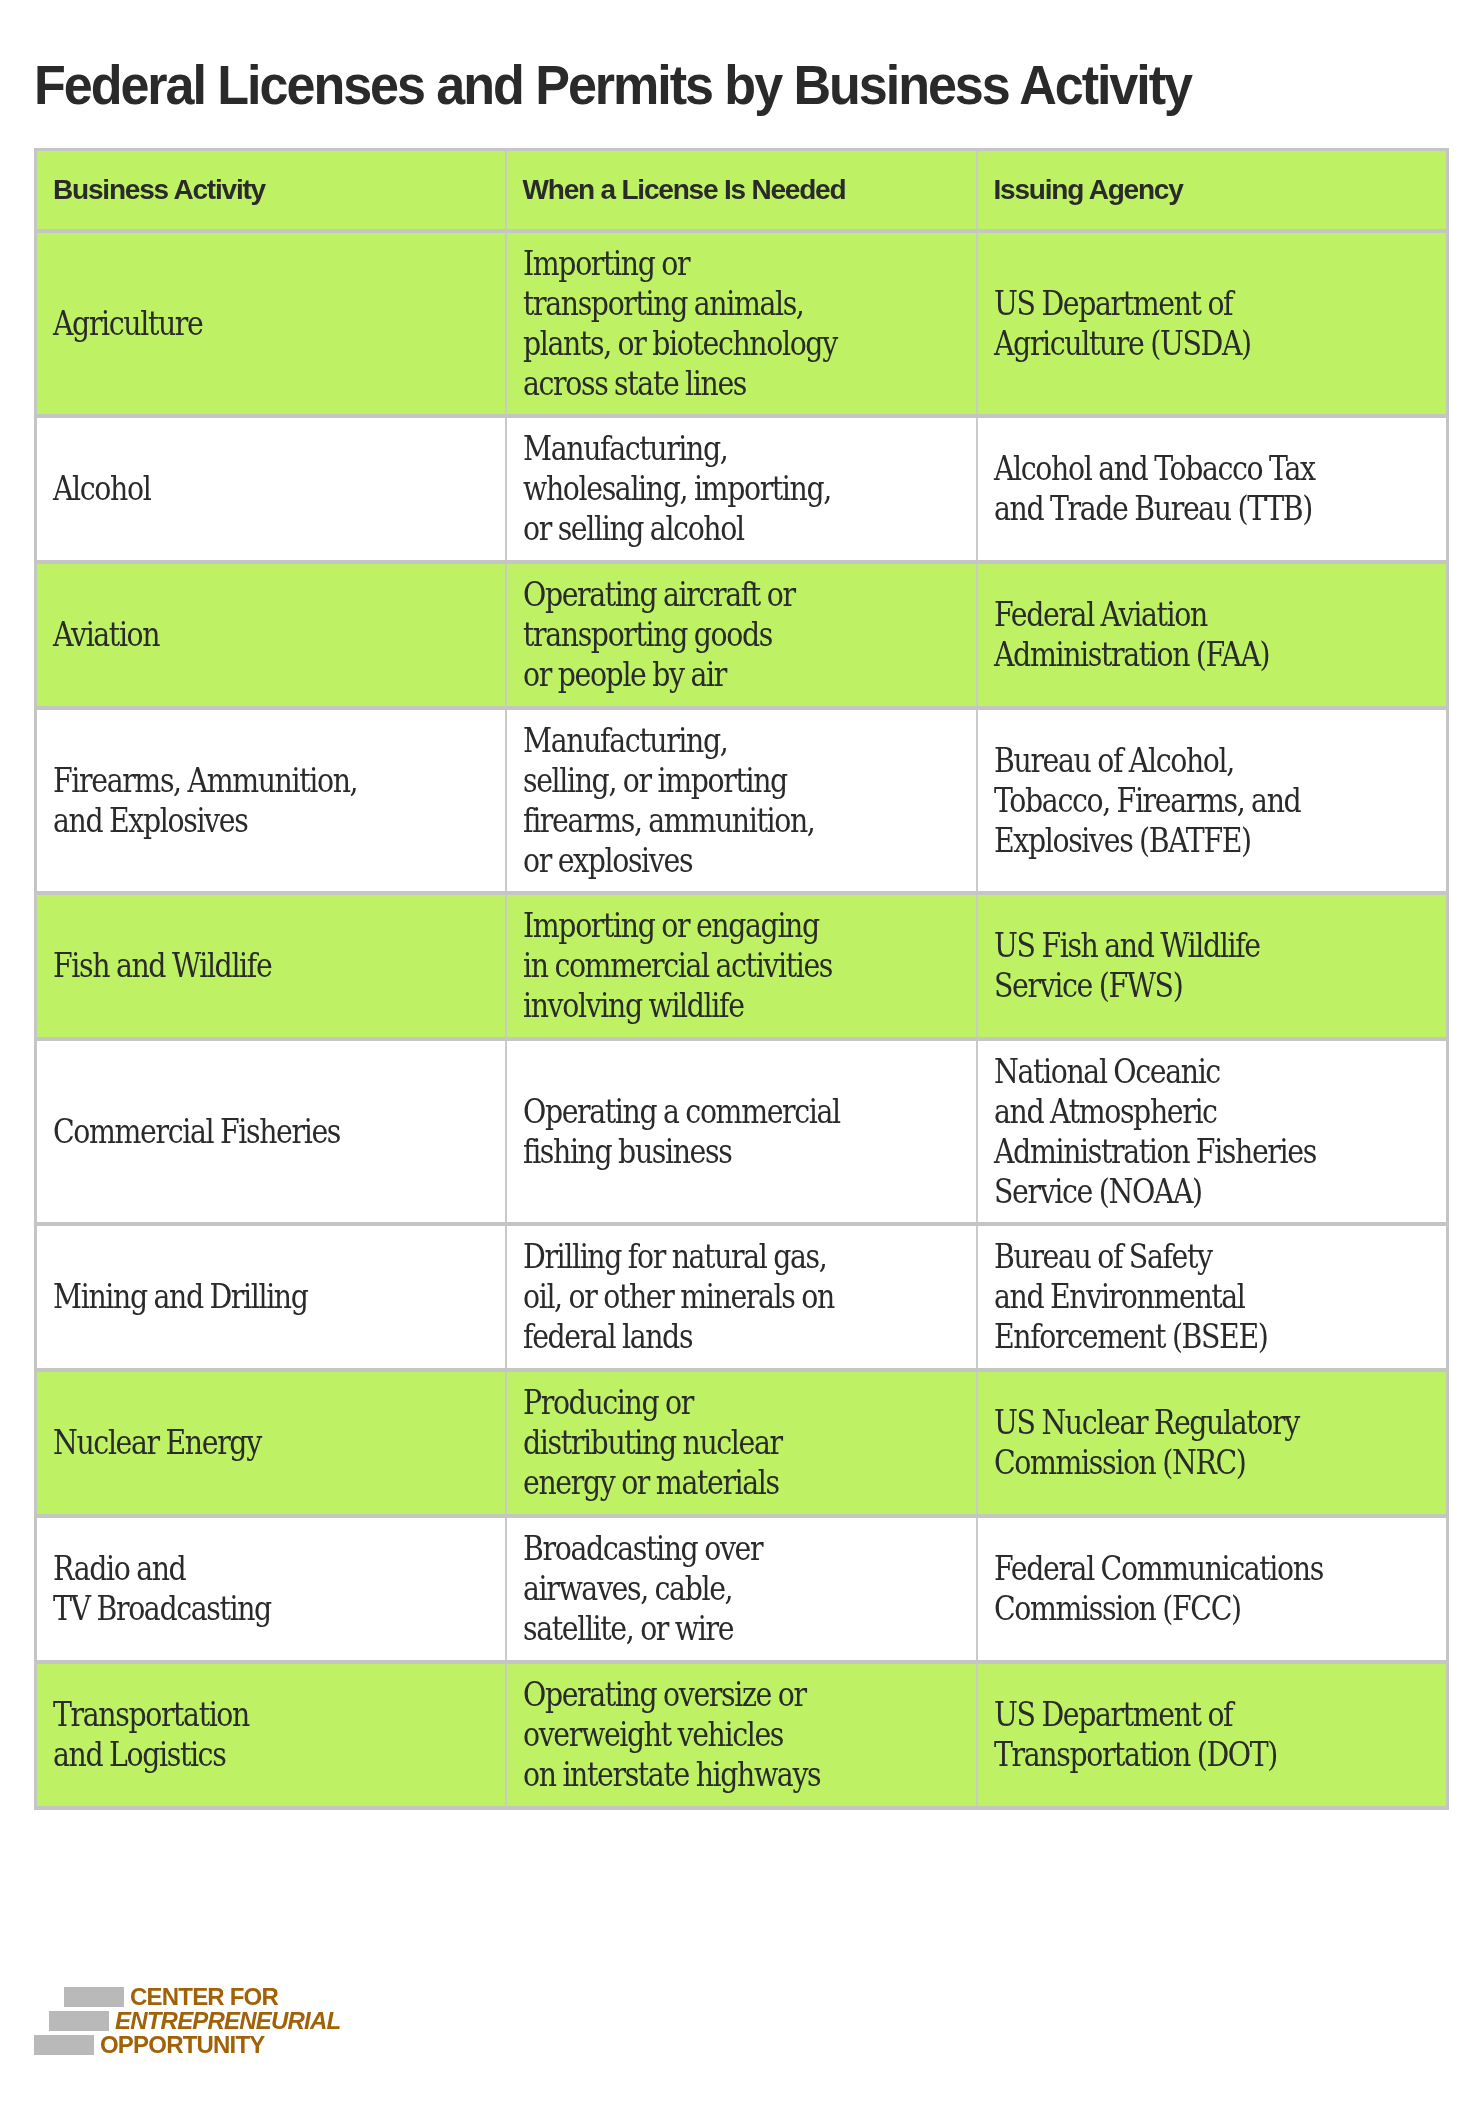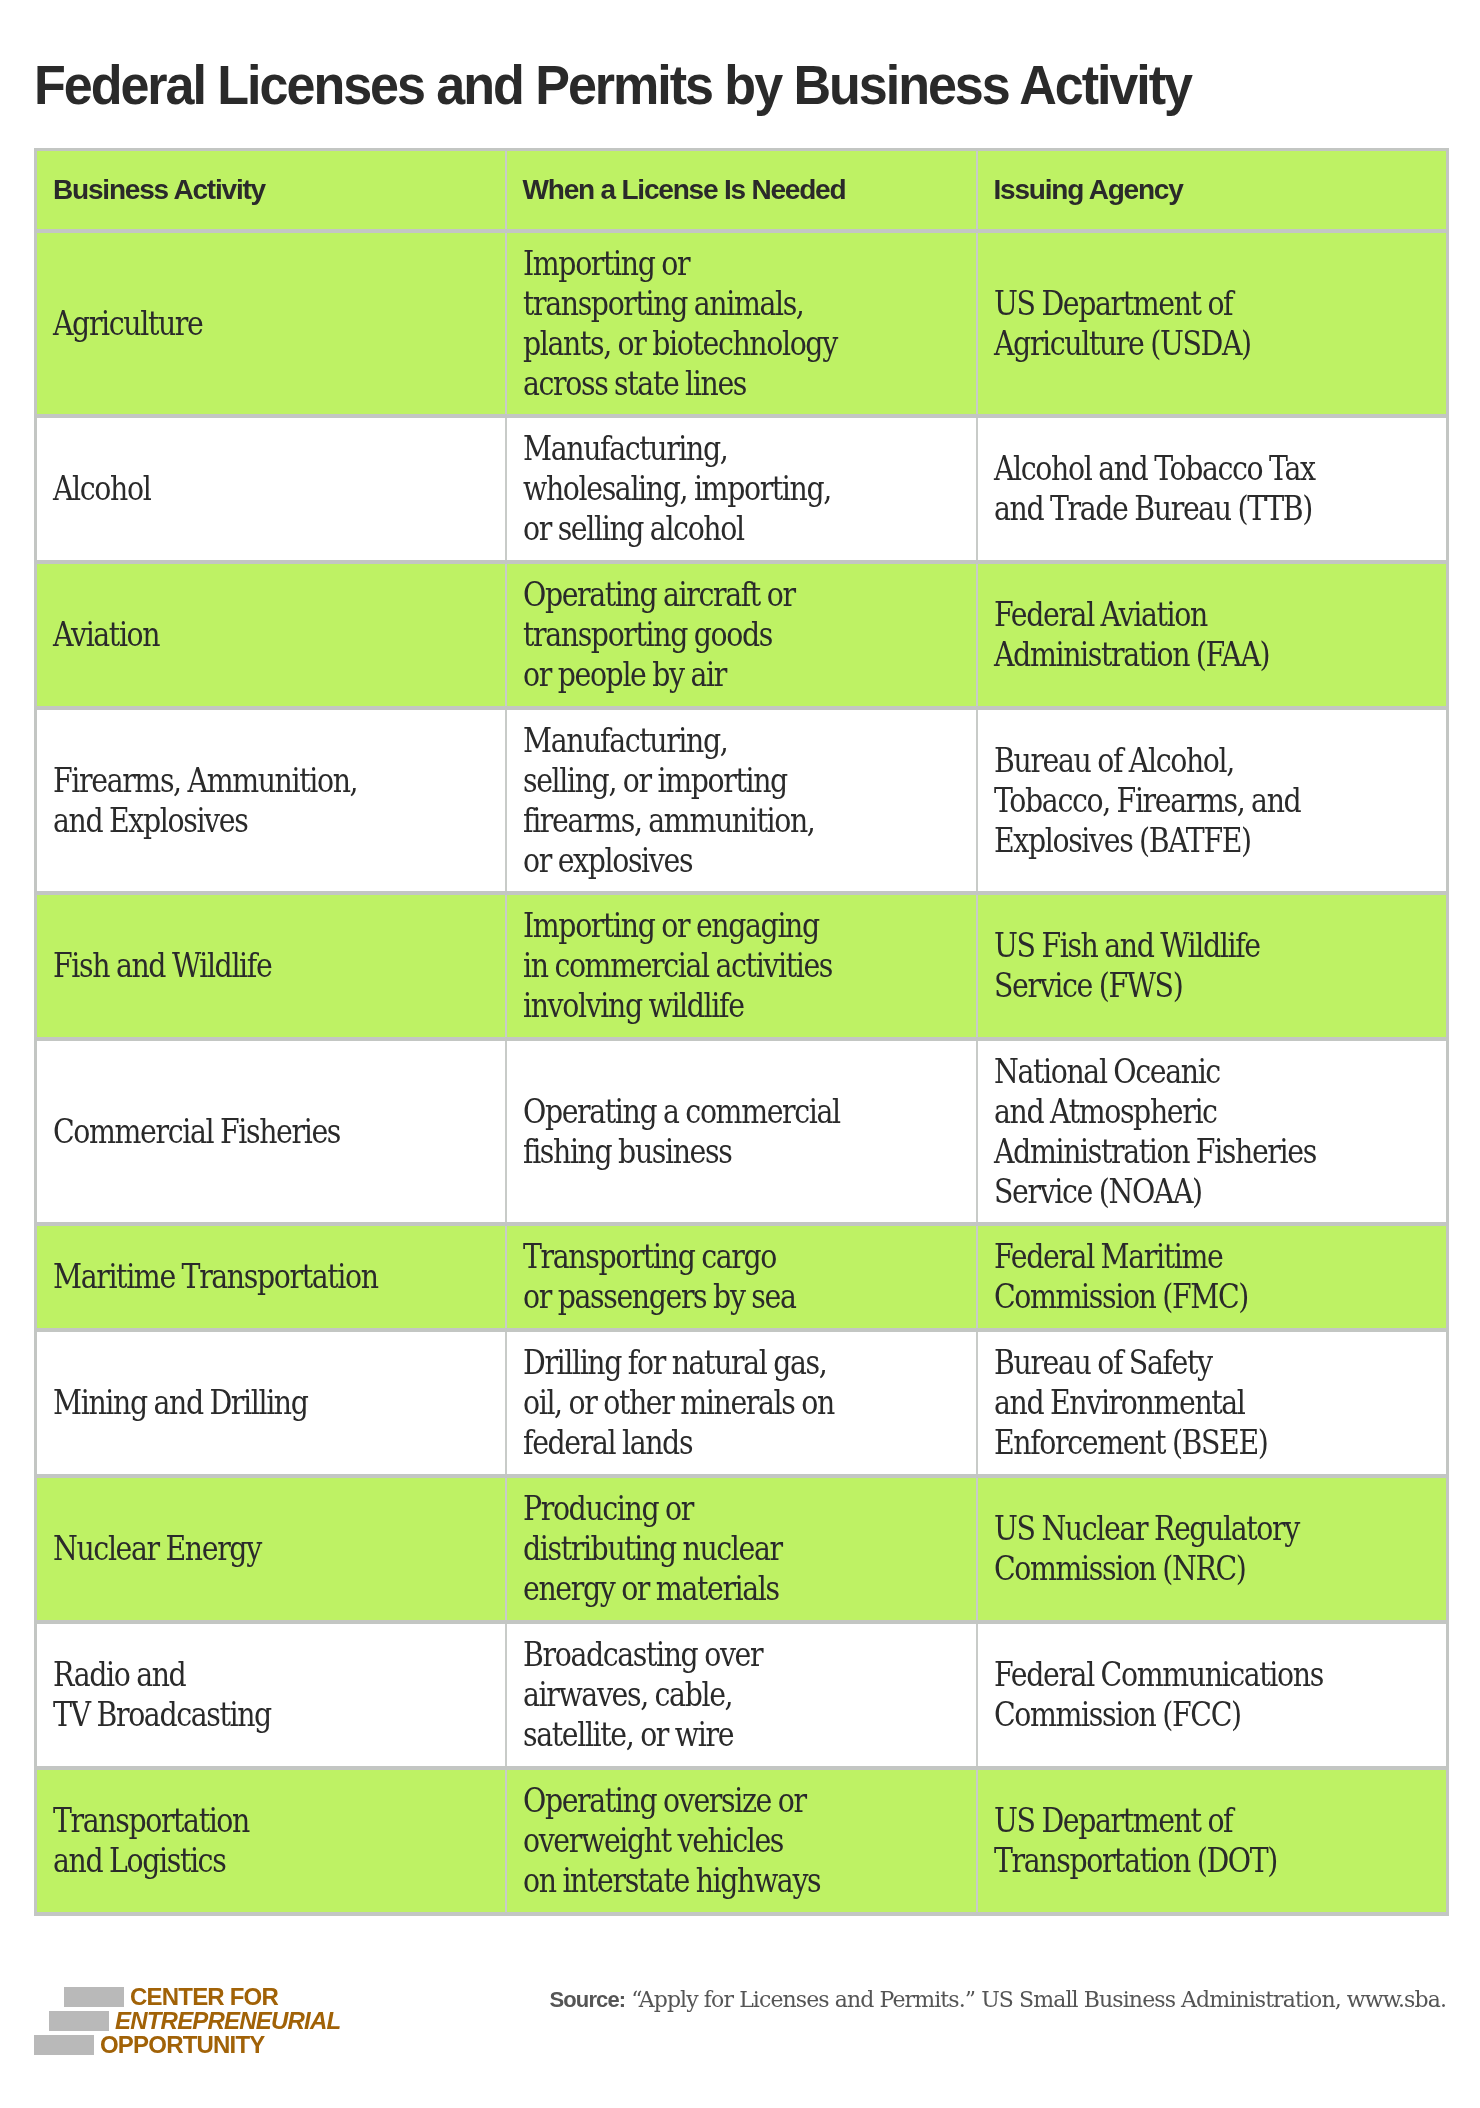--- a/index.html
+++ b/index.html
@@ -148,33 +148,20 @@
           <span class="ln">Operating a commercial</span>
           <span class="ln">fishing business</span>
         </td>
         <td>
           <span class="ln">National Oceanic</span>
           <span class="ln">and Atmospheric</span>
           <span class="ln">Administration Fisheries</span>
           <span class="ln">Service (NOAA)</span>
         </td>
       </tr>
-      <tr class="shade" style="height: 106px;">
-        <td>
-          <span class="ln">Maritime Transportation</span>
-        </td>
-        <td>
-          <span class="ln">Transporting cargo</span>
-          <span class="ln">or passengers by sea</span>
-        </td>
-        <td>
-          <span class="ln">Federal Maritime</span>
-          <span class="ln">Commission (FMC)</span>
-        </td>
-      </tr>
       <tr class="plain" style="height: 146px;">
         <td>
           <span class="ln">Mining and Drilling</span>
         </td>
         <td>
           <span class="ln">Drilling for natural gas,</span>
           <span class="ln">oil, or other minerals on</span>
           <span class="ln">federal lands</span>
         </td>
         <td>
@@ -233,14 +220,13 @@
 <div class="footer-logo">
   <div class="logo-block" style="left:30px;top:0;width:60px;"></div>
   <div class="logo-block" style="left:15px;top:24px;width:60px;"></div>
   <div class="logo-block" style="left:0;top:48px;width:60px;"></div>
   <span class="logo-text" style="left:96px;top:0;">CENTER FOR</span>
   <span class="logo-text" style="left:81px;top:24px;font-style:italic;">ENTREPRENEURIAL</span>
   <span class="logo-text" style="left:66px;top:48px;">OPPORTUNITY</span>
 </div>
 
 <div class="source">
-  <div><span class="lbl">Source:</span> <span>“Apply for Licenses and Permits.” US Small Business Administration, www.sba.</span></div>
 </div>
 
 </body></html>

